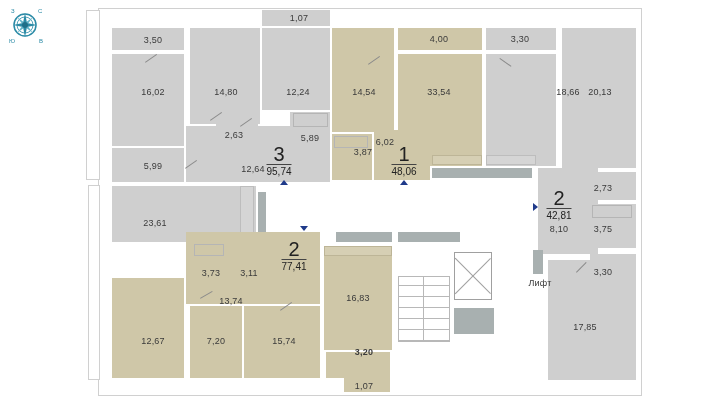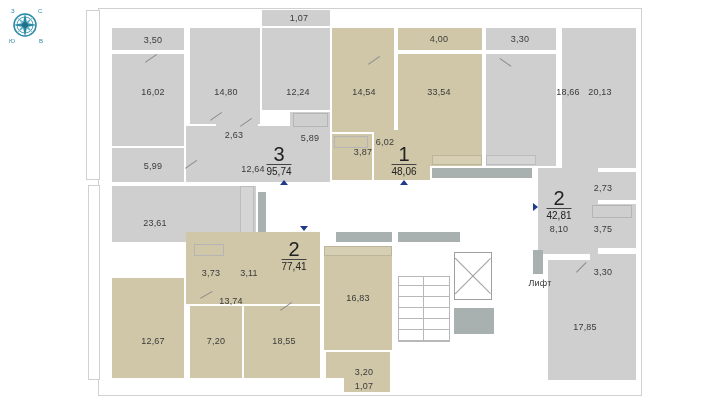--- a/index.html
+++ b/index.html
@@ -147,23 +147,23 @@
   <span class="lbl" style="left:559px;top:229px;">8,10</span>
   <span class="lbl" style="left:603px;top:272px;">3,30</span>
   <span class="lbl" style="left:585px;top:327px;">17,85</span>
 
   <span class="lbl" style="left:155px;top:223px;">23,61</span>
   <span class="lbl" style="left:211px;top:273px;">3,73</span>
   <span class="lbl" style="left:249px;top:273px;">3,11</span>
   <span class="lbl" style="left:231px;top:301px;">13,74</span>
   <span class="lbl" style="left:153px;top:341px;">12,67</span>
   <span class="lbl" style="left:216px;top:341px;">7,20</span>
-  <span class="lbl" style="left:284px;top:341px;">18,55</span>
+  <span class="lbl" style="left:284px;top:341px;">15,74</span>
   <span class="lbl" style="left:358px;top:298px;">16,83</span>
-  <span class="lbl" style="left:364px;top:372px;">3,20</span>
+  <span class="lbl" style="left:364px;top:352px;font-weight:bold;">3,20</span>
   <span class="lbl" style="left:364px;top:386px;">1,07</span>
 
   <div class="aptnum" style="left:279px;top:161px;">
     <span class="n">3</span>
     <span class="a">95,74</span>
   </div>
   <div class="aptnum" style="left:404px;top:161px;">
     <span class="n">1</span>
     <span class="a">48,06</span>
   </div>

